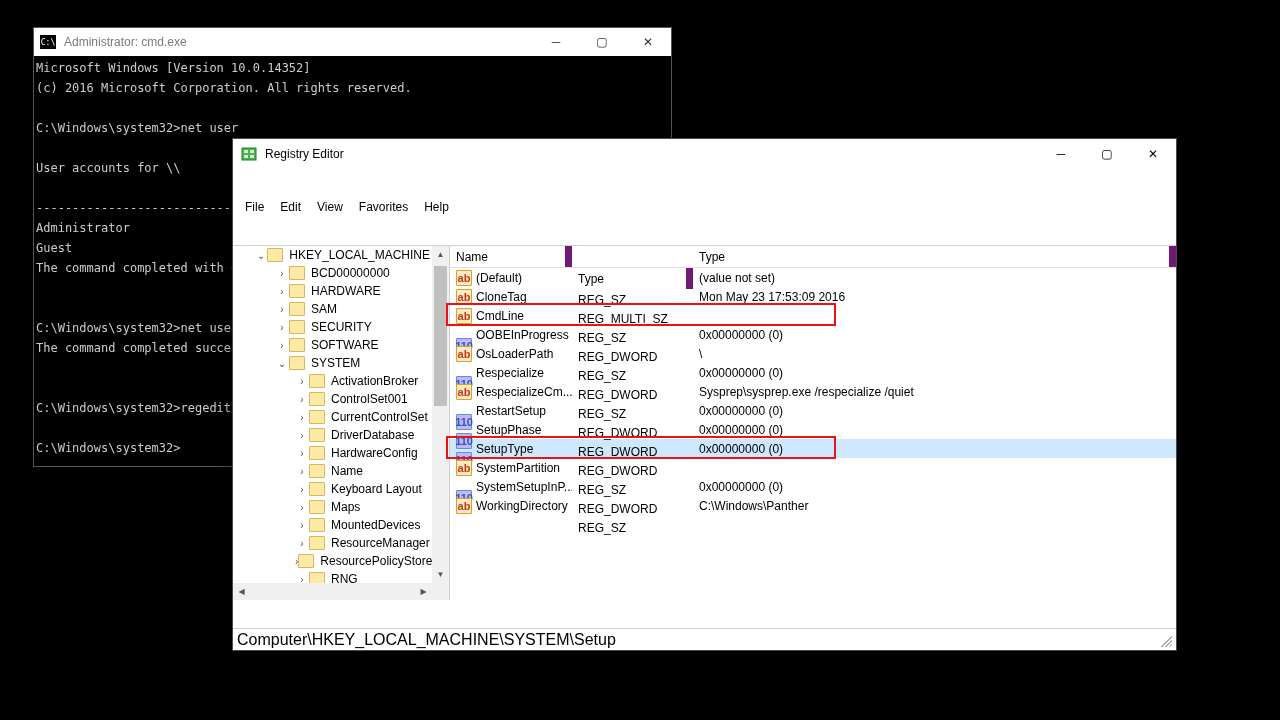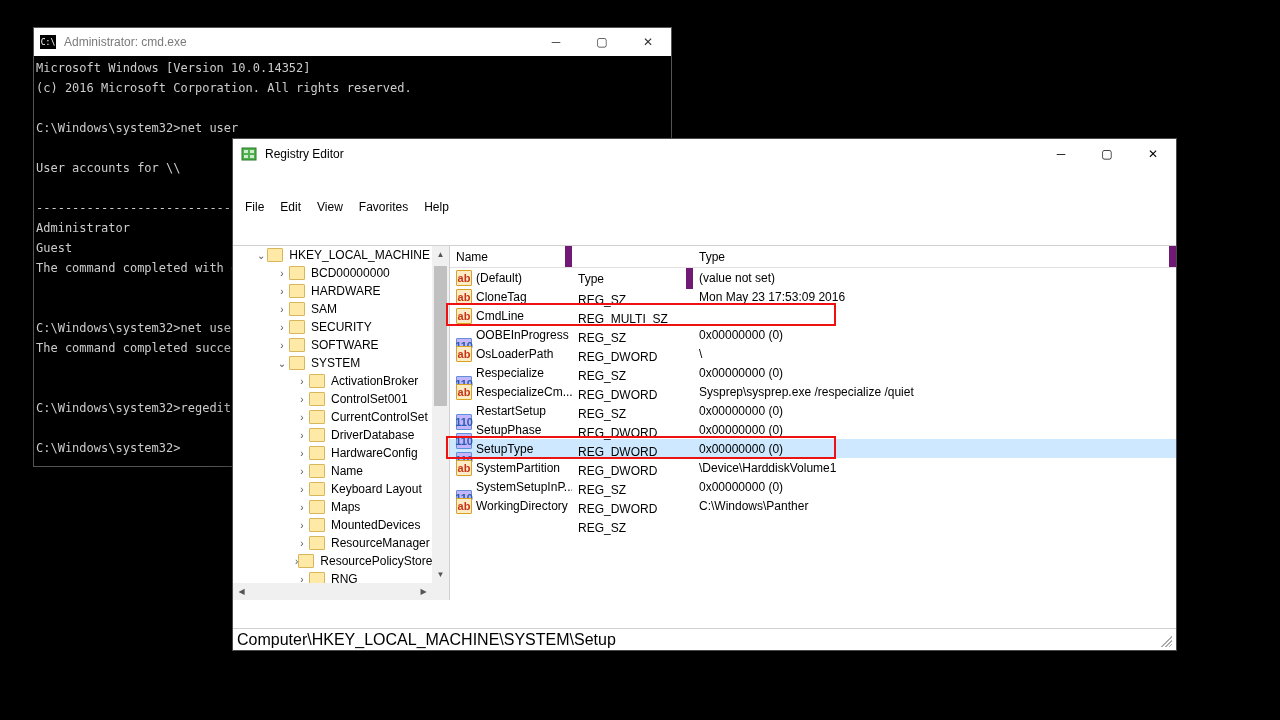--- a/index.html
+++ b/index.html
@@ -344,21 +344,20 @@
             </div>
             <div class="cell c-type">REG_DWORD</div>
             <div class="cell c-data">0x00000000 (0)</div>
           </div>
           <div class="row">
             <div class="cell c-name">
               <span class="vicon sz">ab</span>
               <span>SystemPartition</span>
             </div>
             <div class="cell c-type">REG_SZ</div>
-            <div class="cell c-data">\Device\HarddiskVolume1</div>
           </div>
           <div class="row">
             <div class="cell c-name">
               <span class="vicon dw">110</span>
               <span>SystemSetupInP...</span>
             </div>
             <div class="cell c-type">REG_DWORD</div>
             <div class="cell c-data">0x00000000 (0)</div>
           </div>
           <div class="row">

